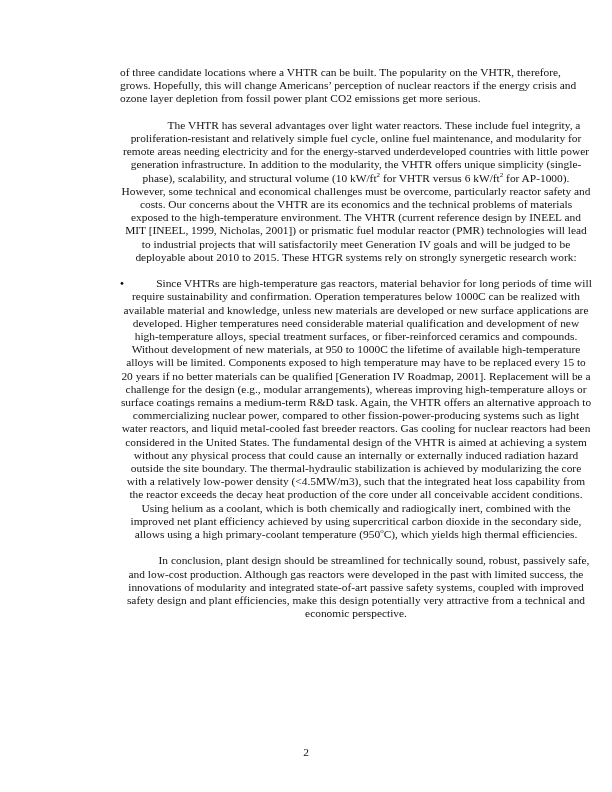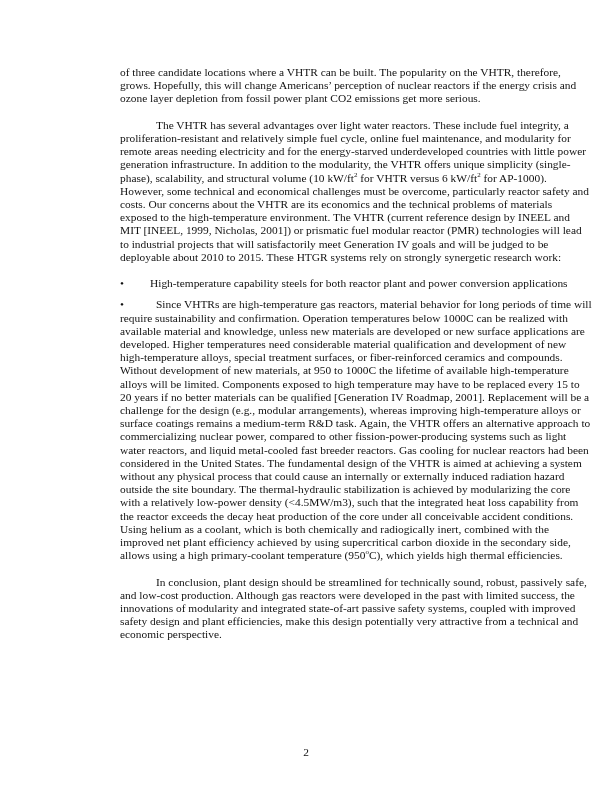--- a/index.html
+++ b/index.html
@@ -3,42 +3,41 @@
 <meta charset="utf-8">
 <style>
   html, body { margin: 0; padding: 0; background: #ffffff; }
   body { width: 612px; height: 792px; position: relative; overflow: hidden; }
   .page {
     position: absolute; left: 72px; top: 66px; width: 472px;
     font-family: "Liberation Serif", "DejaVu Serif", serif;
     font-size: 11.4px; line-height: 13.2px; color: #111111; margin-left: 48px;
   }
   .para { margin: 0 0 13.2px 0; text-align: left; }
-  .indent { text-indent: 36px; }
+  .indent { text-indent: 36px; text-align: center; }
   ul.bullets { list-style: none; margin: 0 0 8px 0; padding: 0; }
   ul.bullets li { position: relative; padding-left: 30px; margin-bottom: 8px; }
   .bullet-mark { position: absolute; left: 0; top: 0; }
   .page-number {
     position: absolute; left: 0; width: 612px; top: 746px; text-align: center;
     font-family: "Liberation Serif", "DejaVu Serif", serif; font-size: 11.4px; color: #111;
   }
   sup { font-size: 7px; line-height: 0; vertical-align: super; }
 </style>
 </head>
 <body>
 
 <div class="page">
   <p class="para">of three candidate locations where a VHTR can be built. The popularity on the VHTR, therefore, grows. Hopefully, this will change Americans’ perception of nuclear reactors if the energy crisis and ozone layer depletion from fossil power plant CO2 emissions get more serious.</p>
 
   <p class="para indent"><span>The VHTR has several advantages over light water reactors. These include fuel integrity, a proliferation-resistant and relatively simple fuel cycle, online fuel maintenance, and modularity for remote areas needing electricity and for the energy-starved underdeveloped countries with little power generation infrastructure. In addition to the modularity, the VHTR offers unique simplicity (single-phase), scalability, and structural volume (10 kW/ft</span><sup>2</sup><span> for VHTR versus 6 kW/ft</span><sup>2</sup><span> for AP-1000). However, some technical and economical challenges must be overcome, particularly reactor safety and costs. Our concerns about the VHTR are its economics and the technical problems of materials exposed to the high-temperature environment. The VHTR (current reference design by INEEL and MIT [INEEL, 1999, Nicholas, 2001]) or prismatic fuel modular reactor (PMR) technologies will lead to industrial projects that will satisfactorily meet Generation IV goals and will be judged to be deployable about 2010 to 2015. These HTGR systems rely on strongly synergetic research work:</span></p>
 
   <ul class="bullets">
     <li>
       <span class="bullet-mark">•</span>
-      <span>High-temperature capability steels for both reactor plant and power conversion applications</span>
     </li>
     <li>
       <span class="bullet-mark">•</span>
     </li>
   </ul>
 
   <p class="para indent"><span>Since VHTRs are high-temperature gas reactors, material behavior for long periods of time will require sustainability and confirmation. Operation temperatures below 1000C can be realized with available material and knowledge, unless new materials are developed or new surface applications are developed. Higher temperatures need considerable material qualification and development of new high-temperature alloys, special treatment surfaces, or fiber-reinforced ceramics and compounds. Without development of new materials, at 950 to 1000C the lifetime of available high-temperature alloys will be limited. Components exposed to high temperature may have to be replaced every 15 to 20 years if no better materials can be qualified [Generation IV Roadmap, 2001]. Replacement will be a challenge for the design (e.g., modular arrangements), whereas improving high-temperature alloys or surface coatings remains a medium-term R&amp;D task. Again, the VHTR offers an alternative approach to commercializing nuclear power, compared to other fission-power-producing systems such as light water reactors, and liquid metal-cooled fast breeder reactors. Gas cooling for nuclear reactors had been considered in the United States. The fundamental design of the VHTR is aimed at achieving a system without any physical process that could cause an internally or externally induced radiation hazard outside the site boundary. The thermal-hydraulic stabilization is achieved by modularizing the core with a relatively low-power density (&lt;4.5MW/m3), such that the integrated heat loss capability from the reactor exceeds the decay heat production of the core under all conceivable accident conditions. Using helium as a coolant, which is both chemically and radiogically inert, combined with the improved net plant efficiency achieved by using supercritical carbon dioxide in the secondary side, allows using a high primary-coolant temperature (950</span><sup>o</sup><span>C), which yields high thermal efficiencies.</span></p>
 
   <p class="para indent">In conclusion, plant design should be streamlined for technically sound, robust, passively safe, and low-cost production. Although gas reactors were developed in the past with limited success, the innovations of modularity and integrated state-of-art passive safety systems, coupled with improved safety design and plant efficiencies, make this design potentially very attractive from a technical and economic perspective.</p>
 </div>

